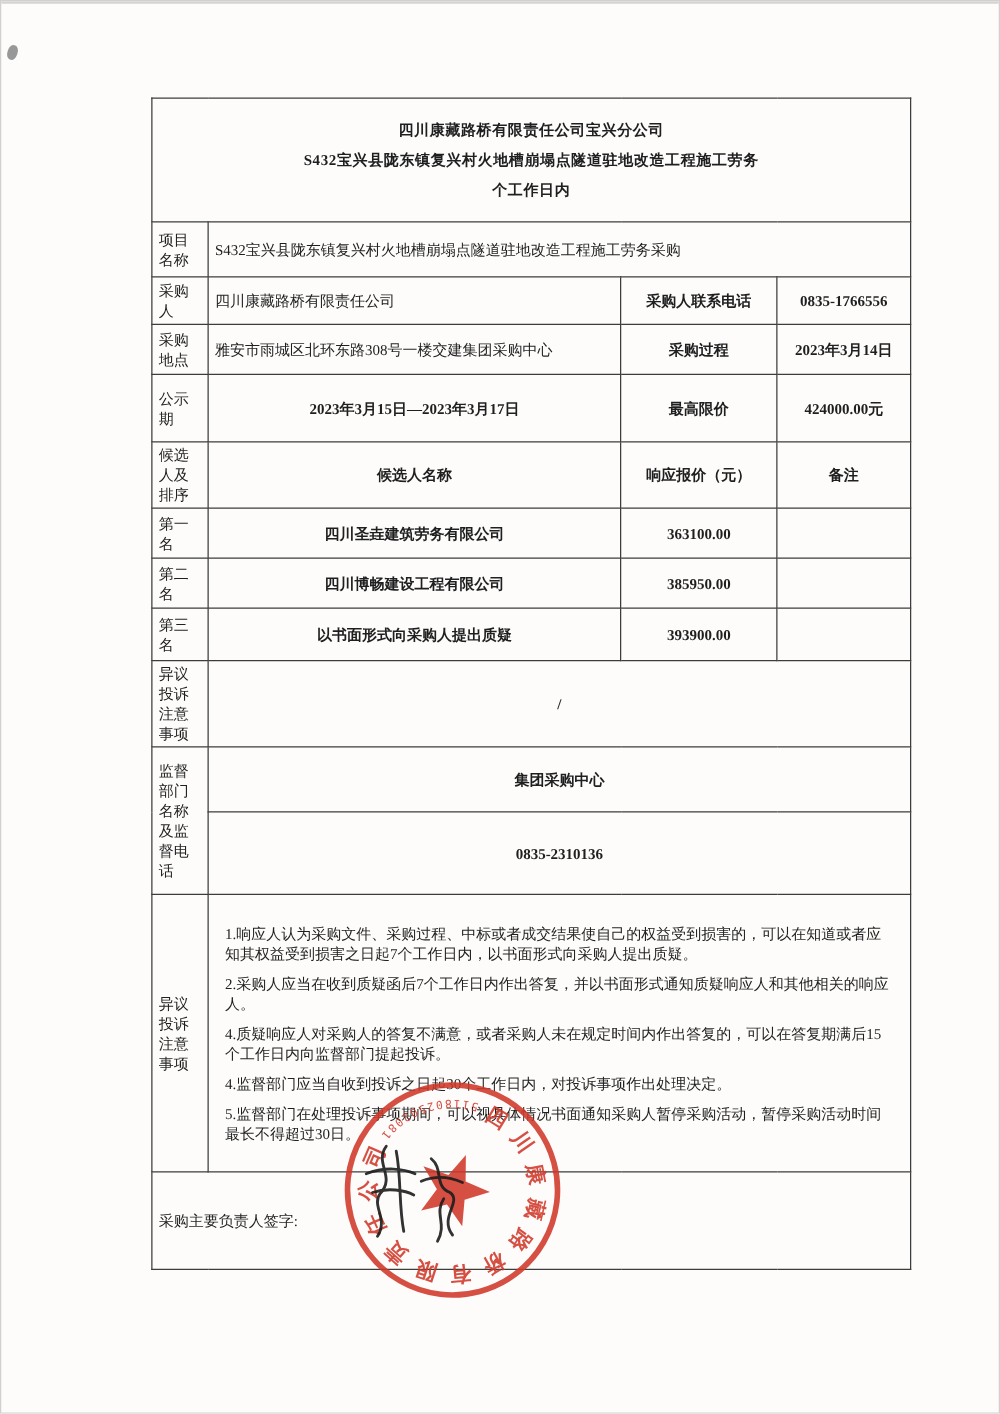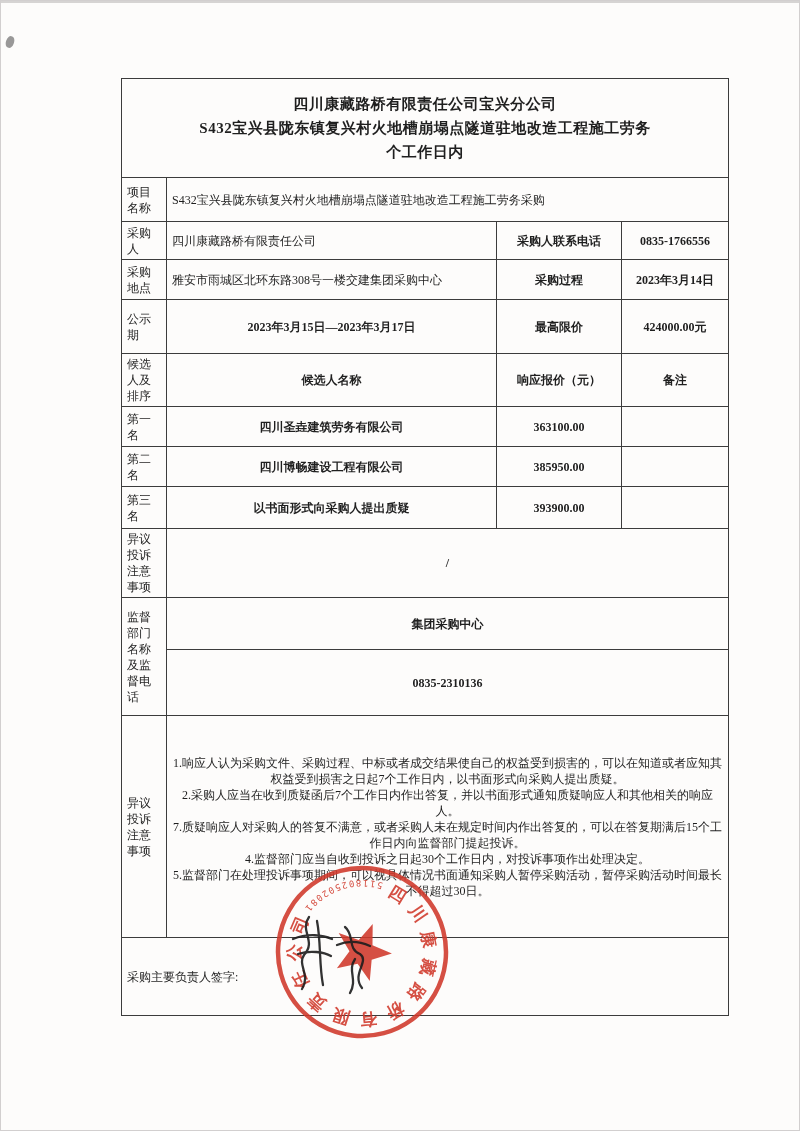--- a/index.html
+++ b/index.html
@@ -18,23 +18,23 @@
   table.doc td{
     border:1px solid #3c3c3c;
     font-size:12px;line-height:16px;
     padding:2px 5px;vertical-align:middle;box-sizing:border-box;
     overflow:hidden;
   }
   td.lbl{word-break:break-all;padding:2px 3px;line-height:15px;}
   td.ctr{text-align:center;font-weight:bold;}
   td.lft{text-align:left;}
   .title-cell{text-align:center;vertical-align:middle;}
-  .title-line{font-weight:bold;font-size:15px;line-height:24px;letter-spacing:.5px;}
+  .title-line{font-weight:bold;font-size:12px;line-height:24px;letter-spacing:.5px;}
   .obj-cell{line-height:17px;padding:4px 7px;}
-  .obj-item{margin:0;text-align:center;}
+  .obj-item{margin:8px;}
   .sig-cell{font-size:13px;padding-left:7px;margin-left:34px;}
 
   .stamp-wrap{position:absolute;left:261px;top:851px;width:200px;height:200px;pointer-events:none;}
   .sig-wrap{position:absolute;left:270px;top:898px;width:120px;height:105px;pointer-events:none;}
 </style>
 </head>
 <body>
 
 <div class="canvas">
   <div class="scan-top-edge"></div>
@@ -120,21 +120,21 @@
     </tr>
     <tr style="height:66px">
       <td class="ctr" colspan="3">0835-2310136</td>
     </tr>
 
     <tr style="height:222px">
       <td class="lbl">异议投诉注意事项</td>
       <td class="lft obj-cell" colspan="3">
         <p class="obj-item">1.响应人认为采购文件、采购过程、中标或者成交结果使自己的权益受到损害的，可以在知道或者应知其权益受到损害之日起7个工作日内，以书面形式向采购人提出质疑。</p>
         <p class="obj-item">2.采购人应当在收到质疑函后7个工作日内作出答复，并以书面形式通知质疑响应人和其他相关的响应人。</p>
-        <p class="obj-item">7.质疑响应人对采购人的答复不满意，或者采购人未在规定时间内作出答复的，可以在答复期满后15个工作日内向监督部门提起投诉。</p>
+        <p class="obj-item">4.质疑响应人对采购人的答复不满意，或者采购人未在规定时间内作出答复的，可以在答复期满后15个工作日内向监督部门提起投诉。</p>
         <p class="obj-item">4.监督部门应当自收到投诉之日起30个工作日内，对投诉事项作出处理决定。</p>
         <p class="obj-item">5.监督部门在处理投诉事项期间，可以视具体情况书面通知采购人暂停采购活动，暂停采购活动时间最长不得超过30日。</p>
       </td>
     </tr>
 
     <tr style="height:78px">
       <td class="lft sig-cell" colspan="4">
         <span>采购主要负责人签字:</span>
       </td>
     </tr>

